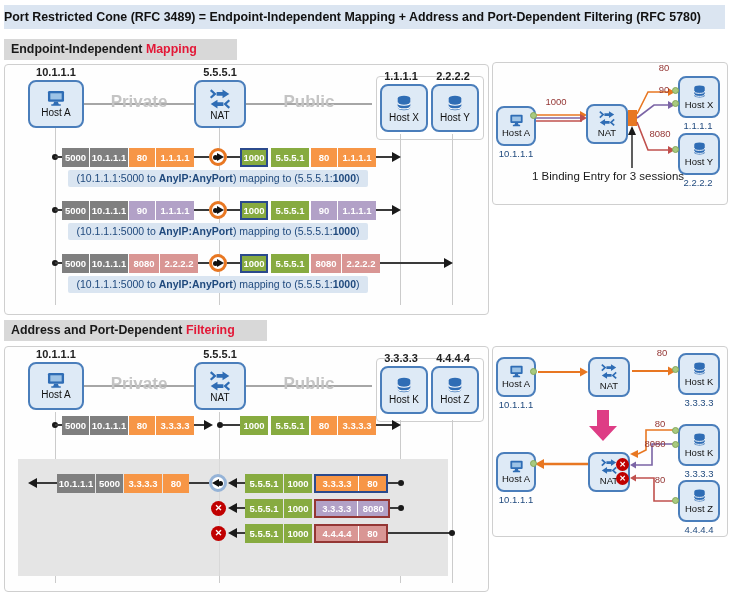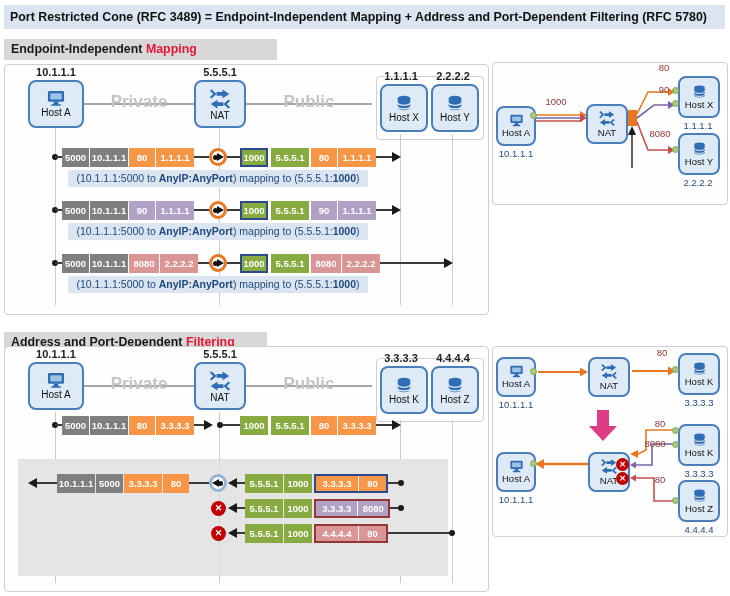--- a/index.html
+++ b/index.html
@@ -1,18 +1,18 @@
 <!DOCTYPE html>
 <html><head>
 <meta charset="utf-8">
 <style>
   html,body{margin:0;padding:0;background:#fff;}
   #stage{position:relative;width:730px;height:596px;background:#fff;font-family:"Liberation Sans",sans-serif;overflow:hidden;}
   .titlebar{position:absolute;left:4px;top:5px;width:721px;height:24px;background:#DBE5F1;color:#111;
-    font-size:12.4px;font-weight:bold;line-height:24px;padding-left:6px;box-sizing:border-box;}
+    font-size:12.4px;font-weight:bold;line-height:24px;padding-left:0;box-sizing:border-box;}
   .sechdr{position:absolute;left:4px;height:21px;background:#D8D8D8;color:#191919;font-size:12.4px;
     font-weight:bold;line-height:21px;padding-left:7px;box-sizing:border-box;white-space:pre;}
   .sechdr .accent{color:#E31837;}
   .panel{position:absolute;background:#FEFEFE;border:1px solid #CFCFCF;border-radius:4px;}
   .subbox{position:absolute;background:#fff;border:1px solid #CFCFCF;border-radius:4px;}
   .grayzone{position:absolute;background:#E5E5E5;}
   .netline{position:absolute;height:2px;background:#A6A6A6;}
   .zone{position:absolute;color:#C4C4C4;font-size:17px;font-weight:bold;text-align:center;}
   .iplabel{position:absolute;color:#222;font-size:11px;font-weight:bold;text-align:center;}
   .vg{position:absolute;width:1px;background:#CBCBCB;}
@@ -53,21 +53,21 @@
   .note{position:absolute;color:#1a1a1a;font-size:11.5px;text-align:center;}
   svg.ov{position:absolute;}
 </style>
 </head>
 <body>
 
 <div id="stage">
 
   <div class="titlebar">Port Restricted Cone (RFC 3489) = Endpoint-Independent Mapping + Address and Port-Dependent Filtering (RFC 5780)</div>
 
-  <div class="sechdr" style="top:39px;width:273px;"><span>Endpoint-Independent </span><span class="accent">Mapping</span></div>
+  <div class="sechdr" style="top:39px;width:233px;"><span>Endpoint-Independent </span><span class="accent">Mapping</span></div>
 
   <div class="panel" style="left:4px;top:64px;width:483px;height:249px;"></div>
   <div class="subbox" style="left:376px;top:76px;width:106px;height:62px;"></div>
 
   <div class="vg" style="left:55px;top:128px;height:177px;"></div>
   <div class="vg" style="left:219px;top:128px;height:177px;"></div>
   <div class="vg" style="left:400px;top:134px;height:171px;"></div>
   <div class="vg" style="left:452px;top:134px;height:171px;"></div>
 
   <div class="netline" style="left:84px;top:103px;width:288px;"></div>
@@ -224,22 +224,23 @@
   </div>
   <div class="insip" style="left:668px;top:177px;width:60px;">2.2.2.2</div>
   <div class="plbl" style="left:538px;top:96px;width:36px;">1000</div>
   <div class="plbl" style="left:652px;top:62px;width:24px;">80</div>
   <div class="plbl" style="left:652px;top:84px;width:24px;">90</div>
   <div class="plbl" style="left:643px;top:128px;width:34px;">8080</div>
   <div class="cdot" style="left:530px;top:112px;"></div>
   <div class="cdot" style="left:672px;top:87px;"></div>
   <div class="cdot" style="left:672px;top:100px;"></div>
   <div class="cdot" style="left:672px;top:146px;"></div>
-
-  <div class="sechdr" style="top:320px;width:263px;margin-top:12px;"><span>Address and Port-Dependent </span><span class="accent">Filtering</span></div>
+  <div class="note" style="left:502px;top:170px;width:212px;">1 Binding Entry for 3 sessions</div>
+
+  <div class="sechdr" style="top:320px;width:263px;"><span>Address and Port-Dependent </span><span class="accent">Filtering</span></div>
 
   <div class="panel" style="left:4px;top:346px;width:483px;height:244px;"></div>
   <div class="subbox" style="left:376px;top:358px;width:106px;height:62px;"></div>
 
   <div class="vg" style="left:55px;top:412px;height:171px;"></div>
   <div class="vg" style="left:219px;top:412px;height:171px;"></div>
   <div class="vg" style="left:400px;top:420px;height:163px;"></div>
   <div class="vg" style="left:452px;top:420px;height:163px;"></div>
 
   <div class="netline" style="left:84px;top:385px;width:288px;"></div>

